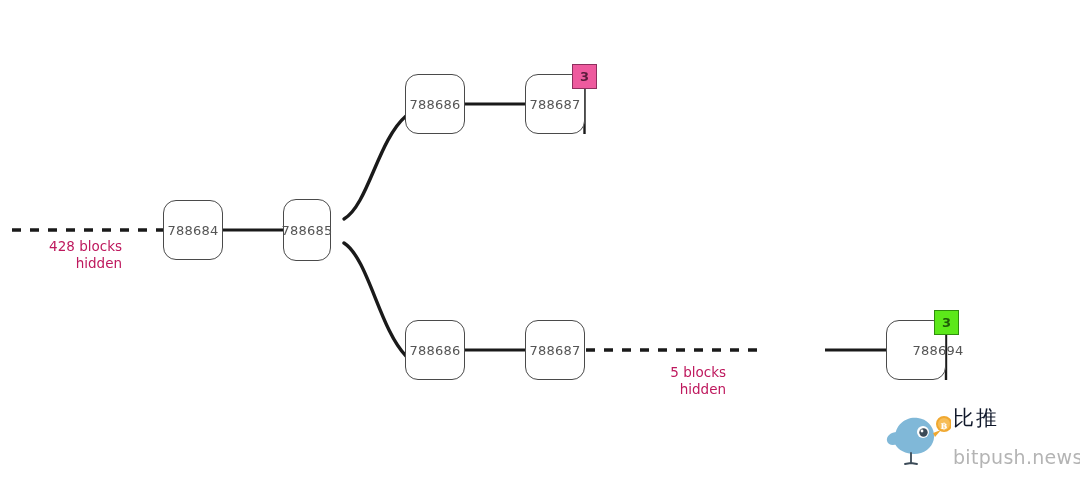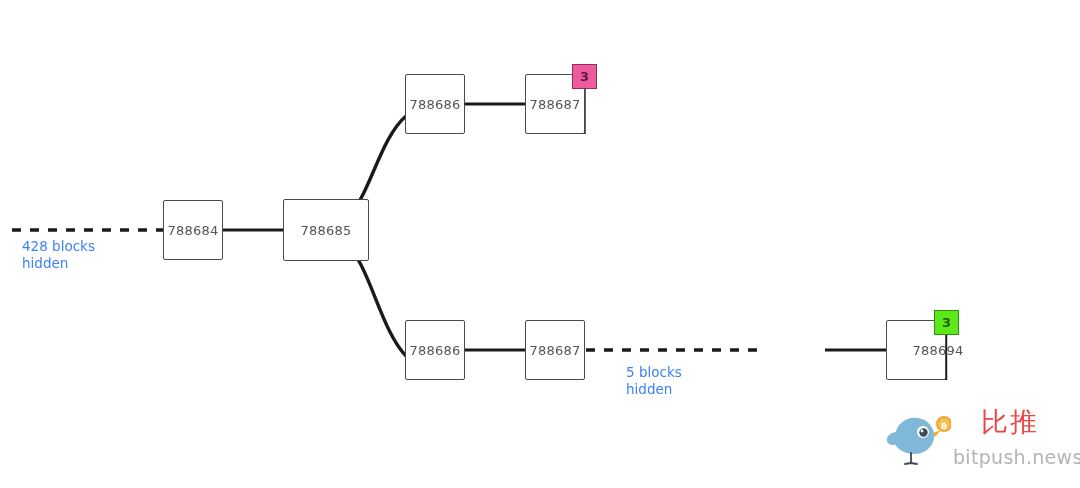--- a/index.html
+++ b/index.html
@@ -24,21 +24,21 @@
     position: absolute;
     left: 0; top: 0;
     width: 1080px;
     height: 488px;
   }
   
   .block {
     position: absolute;
     box-sizing: border-box;
     border: 1.6px solid #4a4a4a;
-    border-radius: 2px;
+    border-radius: 13px;
     background: #ffffff;
     display: flex;
     align-items: center;
     justify-content: center;
     font-size: 13px;
     color: #555555;
     letter-spacing: 0.2px;
     z-index: 3;
   }
   
@@ -62,45 +62,44 @@
   }
   .badge.green {
     background: #5ce81a;
     border: 1.6px solid #2f8e0d;
     color: #1f5c08;
   }
   
   .caption {
     position: absolute;
     font-size: 13.5px;
-    color: #3b82f6;
-    text-align: left;
+    color: #be185d;
+    text-align: right;
     line-height: 1.25;
     white-space: pre-line;
     z-index: 4;
   }
   
   #watermark {
     position: absolute;
     left: 885px;
     top: 404px;
     width: 190px;
     height: 76px;
     z-index: 6;
   }
   #watermark .wm-cn {
     position: absolute;
     left: 68px;
     top: 4px;
-    font-size: 27px;
-    color: #ef4444;
+    font-size: 21px;
+    color: #0f172a;
     font-family: "DejaVu Sans", "Liberation Sans", sans-serif;
     letter-spacing: 2px;
     line-height: 1;
-    margin-left: 28px;
   }
   #watermark .wm-url {
     position: absolute;
     left: 68px;
     top: 44px;
     font-size: 19px;
     color: #b4b4b4;
     letter-spacing: 0.3px;
     line-height: 1;
   }
@@ -141,21 +140,21 @@
 
     <line x1="946" y1="332" x2="946" y2="380" stroke="#1a1a1a" stroke-width="2.4"></line>
 
     <line x1="927" y1="322.5" x2="936" y2="322.5" stroke="#1a1a1a" stroke-width="2.4"></line>
   </svg>
 
   <div class="block" style="left:163px; top:200px; width:60px; height:60px;">
     <span>788684</span>
   </div>
 
-  <div class="block" style="left:283px; top:199px; width:86px; height:62px;">
+  <div class="block" style="left:283px; top:199px; width:48px; height:62px;">
     <span>788685</span>
   </div>
 
   <div class="block" style="left:405px; top:74px; width:60px; height:60px;">
     <span>788686</span>
   </div>
 
   <div class="block" style="left:525px; top:74px; width:60px; height:60px;">
     <span>788687</span>
   </div>

